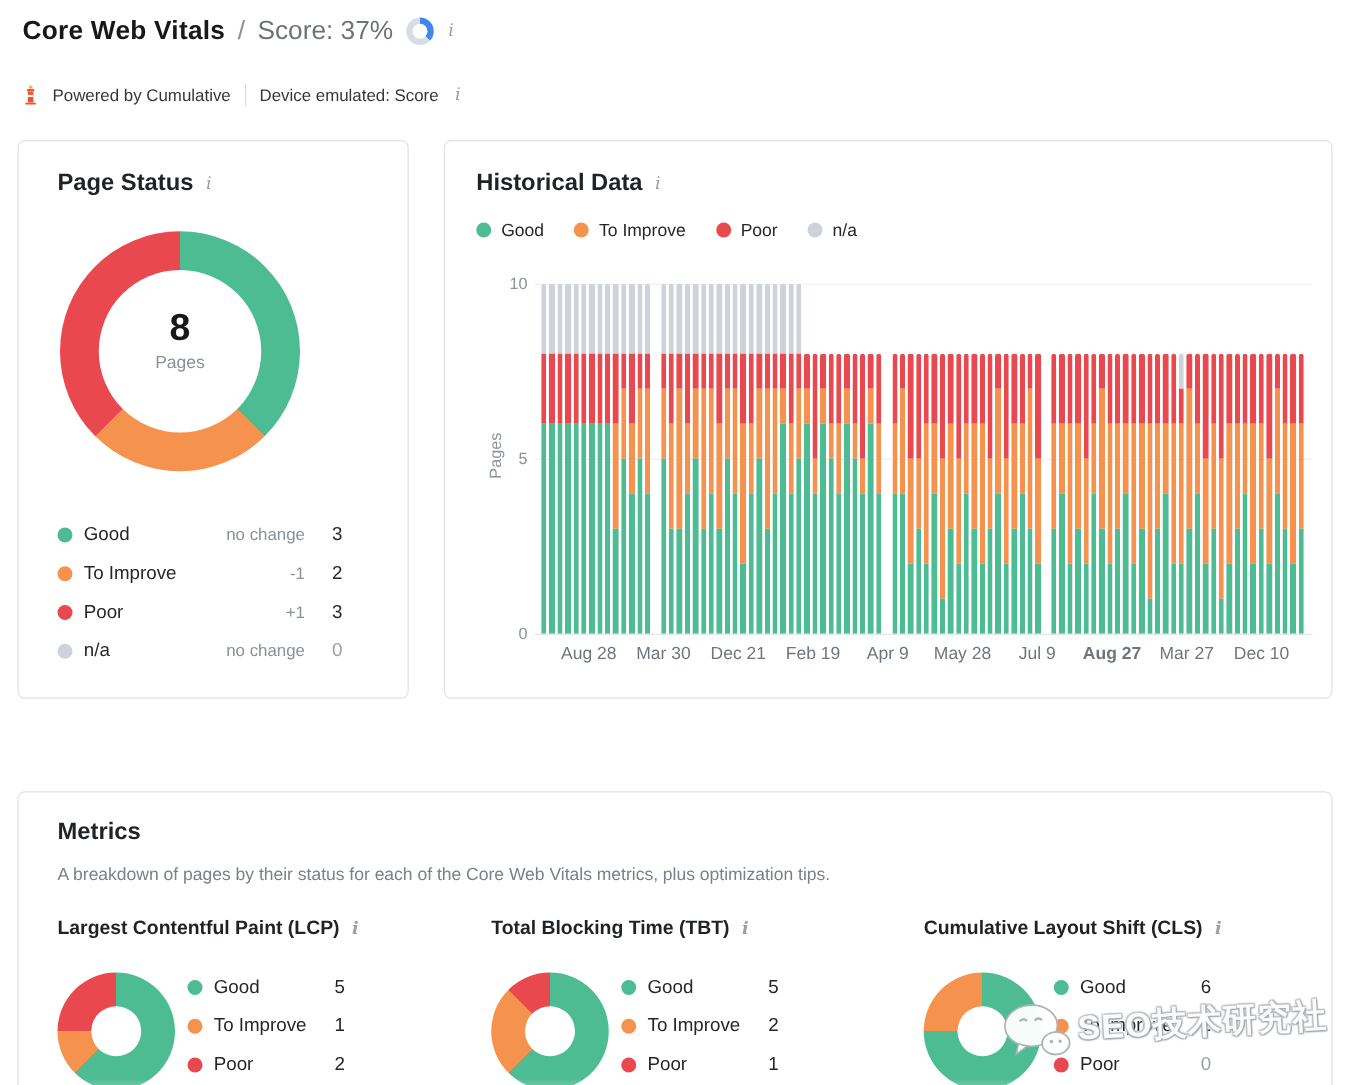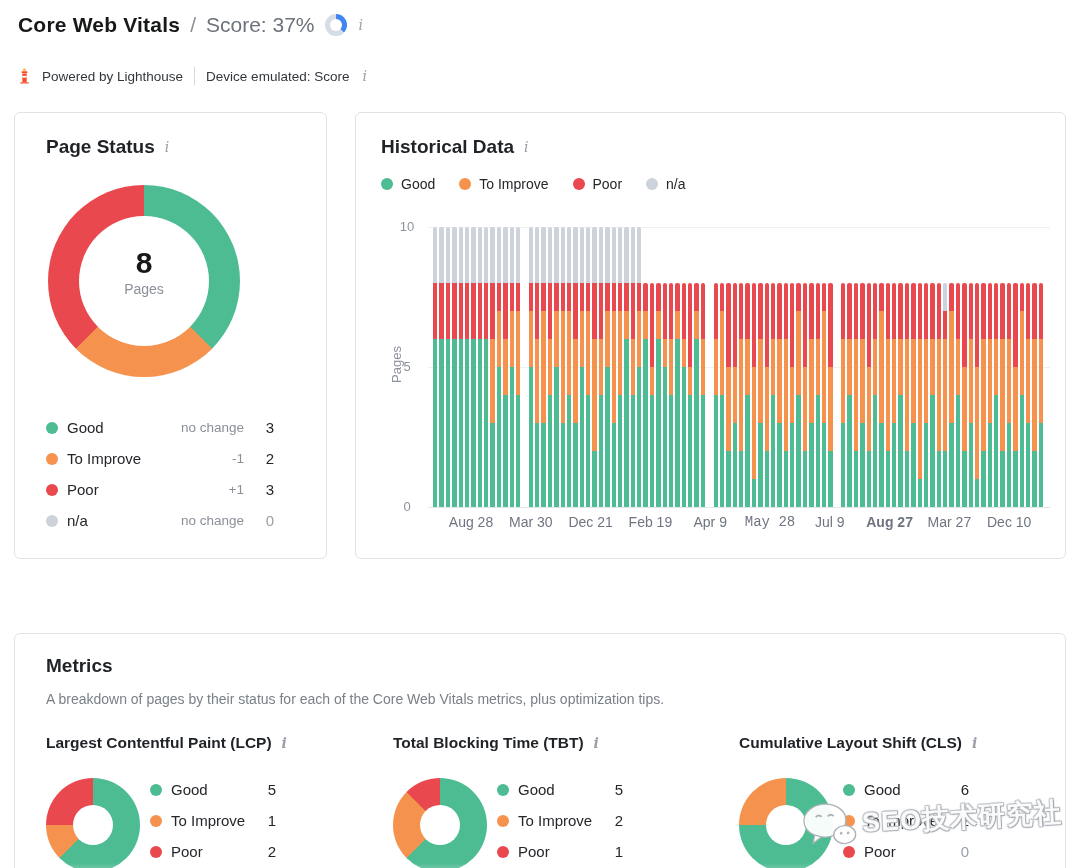--- a/index.html
+++ b/index.html
@@ -43,21 +43,21 @@
   .legend-row .val { text-align:right; color:#24262a; }
   .muted { color:#9aa0a8 !important; }
 
   
   #hd-title { position:absolute; left:25px; top:23px; }
   #hd-legend { position:absolute; left:25px; top:63px; display:flex; gap:24px; font-size:14px; color:#24262a; }
   .hd-leg-item { display:flex; align-items:center; gap:8px; cursor:pointer; }
   .plot { position:absolute; left:0; top:0; width:711px; height:447px; }
   .gridline { position:absolute; left:72px; width:622px; height:1px; background:#eef0f3; }
   .gridline.zero { background:#e2e5e9; }
-  .ytick { position:absolute; left:36px; width:30px; text-align:center; font-size:13px; color:#8d939c; }
+  .ytick { position:absolute; left:36px; width:30px; text-align:right; font-size:13px; color:#8d939c; }
   .ylab { position:absolute; left:22px; top:244px; font-size:13px; color:#8d939c; transform:rotate(-90deg); transform-origin:center; }
   #bars { position:absolute; left:77px; top:114px; width:613px; height:280px; display:flex; align-items:flex-end; }
   .slot { width:6.375px; height:100%; display:flex; align-items:flex-end; flex:none; }
   .stack { width:4.4px; display:flex; flex-direction:column; border-radius:2px 2px 0 0; overflow:hidden; }
   #xlabels { position:absolute; left:77px; top:401px; width:613px; height:20px; }
   #xlabels span { position:absolute; transform:translateX(-50%); font-size:14px; color:#6f7580; white-space:nowrap; }
 
   
   #mt-title { position:absolute; left:31px; top:21px; }
   #mt-sub { position:absolute; left:31px; top:57px; font-size:14px; color:#7a8088; }
@@ -94,21 +94,21 @@
   <div class="subheader">
     <span style="display:flex;">
       <svg width="13" height="16" viewBox="0 0 13 16">
         <rect x="5.2" y="0.6" width="2.6" height="2.2" fill="#ffb02e"></rect>
         <rect x="3.6" y="3.2" width="5.8" height="1.9" rx="0.5" fill="#f4502c"></rect>
         <rect x="4.3" y="5.4" width="4.4" height="8.6" fill="#f4502c"></rect>
         <rect x="4.3" y="7.9" width="4.4" height="1.7" fill="#ffffff"></rect>
         <rect x="2.2" y="14.2" width="8.6" height="1.4" rx="0.7" fill="#f4502c"></rect>
       </svg>
     </span>
-    <span>Powered by Lighthouse</span>
+    <span>Powered by Cumulative</span>
     <span class="divider"></span>
     <span>Device emulated: Score</span>
     <span class="info-i">i</span>
   </div>
 
   <div class="card" id="card-page-status">
     <div class="title-row" id="ps-title">
       <span class="card-title">Page Status</span>
       <span class="info-i">i</span>
     </div>
@@ -863,21 +863,21 @@
               <div style="height: 84px; background: rgb(77, 188, 146);"></div>
             </div>
           </div>
         </div>
       <div id="xlabels">
           <span style="left: 38px;">Aug 28</span>
           <span style="left: 97.8px;">Mar 30</span>
           <span style="left: 157.6px;">Dec 21</span>
           <span style="left: 217.4px;">Feb 19</span>
           <span style="left: 277.2px;">Apr 9</span>
-          <span style="left: 337px; font-family: Liberation Mono, monospace;">May 28</span>
+          <span style="left: 337px;">May 28</span>
           <span style="left: 396.8px;">Jul 9</span>
           <span style="left: 456.6px; font-weight: bold;">Aug 27</span>
           <span style="left: 516.4px;">Mar 27</span>
           <span style="left: 576.2px;">Dec 10</span>
         </div>
     </div>
   </div>
 
   <div class="card" id="card-metrics">
     <div class="title-row" id="mt-title">

